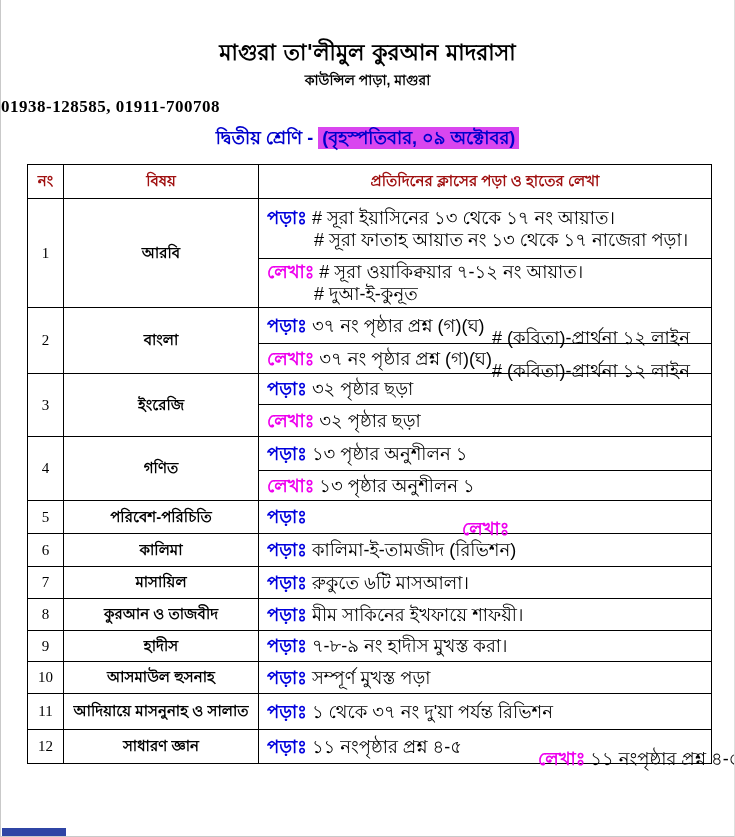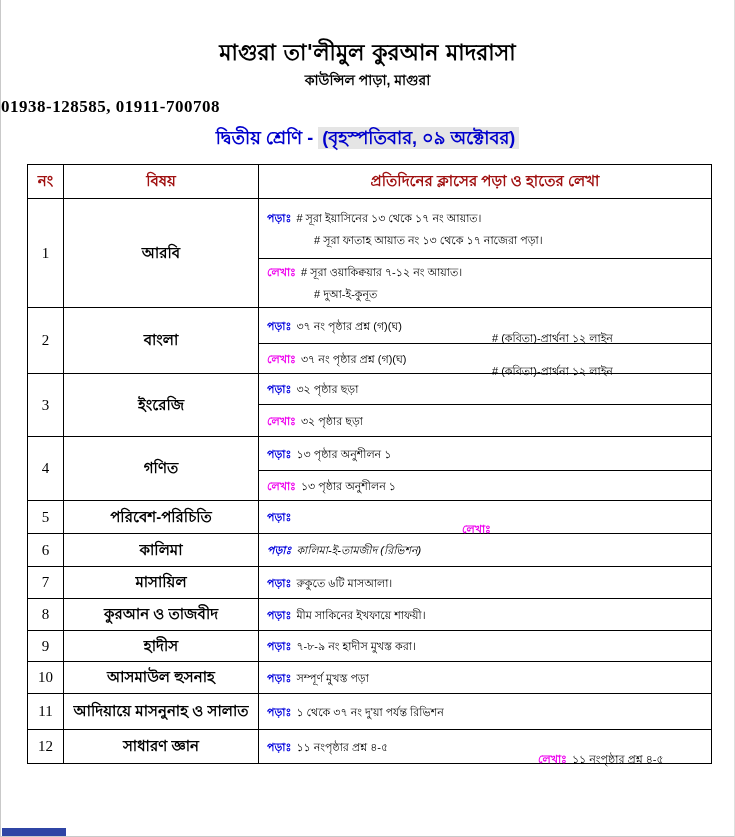--- a/index.html
+++ b/index.html
@@ -41,21 +41,21 @@
     line-height:21px;
   }
   .class-line{
     margin-top:8px;
     text-align:center;
     font-size:18px;
     font-weight:bold;
     line-height:26px;
   }
   .class-label{color:#0000CC;}
-  .class-date{color:#0000CC;background:#e5e5e5;padding:1px 4px;}
+  .class-date{color:#0000CC;background:#d946ef;padding:1px 4px;}
   table.schedule{
     margin:13px 0 0 26px;
     width:684px;
     border-collapse:collapse;
     table-layout:fixed;
   }
   table.schedule th, table.schedule td{
     border:1.5px solid #000;
     box-sizing:border-box;
     vertical-align:middle;
@@ -78,21 +78,21 @@
     text-align:center;
     font-weight:bold;
     font-size:15px;
     color:#000;
     overflow:hidden;
     white-space:nowrap;
     padding:0 2px;
   }
   td.content{
     padding:2px 8px;
-    font-size:11px;
+    font-size:18px;
     color:#000;
   }
   .cline{position:relative;line-height:22px;white-space:nowrap;}
   .l2{padding-left:47px;}
   .lbl{font-weight:bold;margin-right:5px;}
   .lbl-read{color:#0000DD;}
   .lbl-write{color:#EE00EE;}
   .mid{position:absolute;top:12px;}
   .corner-bar{
     position:absolute;
@@ -178,21 +178,21 @@
         <tr>
           <td class="no" rowspan="1">5</td>
           <td class="subject" rowspan="1">পরিবেশ-পরিচিতি</td>
           <td class="content" style="height: 33px;">
             <div class="cline"><span class="lbl lbl-read">পড়াঃ</span><span></span><span class="mid" style="left: 195px;"><span class="lbl lbl-write">লেখাঃ</span><span></span></span></div>
           </td>
         </tr>
         <tr>
           <td class="no" rowspan="1">6</td>
           <td class="subject" rowspan="1">কালিমা</td>
-          <td class="content" style="height: 33px; font-style: italic;">
+          <td class="content" style="height: 33px;">
             <div class="cline"><span class="lbl lbl-read">পড়াঃ</span><span>কালিমা-ই-তামজীদ (রিভিশন)</span></div>
           </td>
         </tr>
         <tr>
           <td class="no" rowspan="1">7</td>
           <td class="subject" rowspan="1">মাসায়িল</td>
           <td class="content" style="height: 32px;">
             <div class="cline"><span class="lbl lbl-read">পড়াঃ</span><span>রুকুতে ৬টি মাসআলা।</span></div>
           </td>
         </tr>

